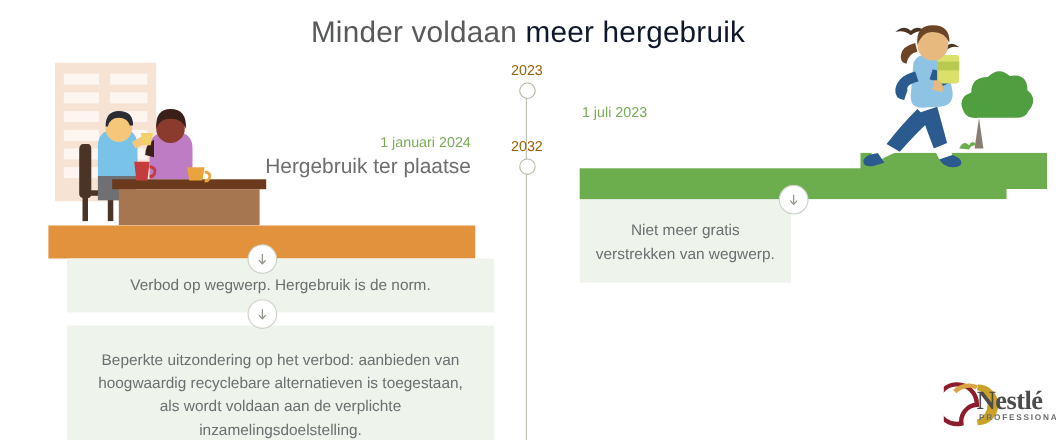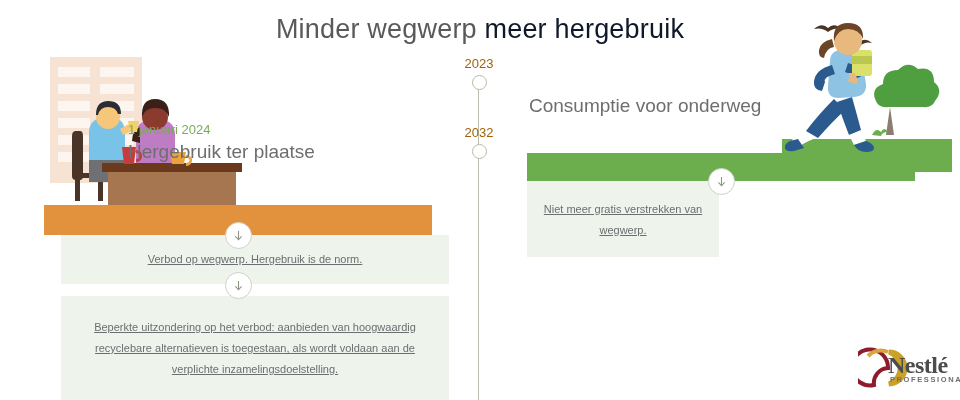--- a/index.html
+++ b/index.html
@@ -46,46 +46,45 @@
   
   .panel{position:absolute;}
   .panel-left{left:44px;top:55px;width:388px;}
   .panel-right{left:527px;top:85px;width:388px;}
 
   
   .hdr{position:relative;}
   .hdr-date{font-size:13px;color:#7aab55;line-height:18px;}
   .hdr-title{font-size:19px;color:#6d6e70;line-height:26px;font-weight:400;}
   .hdr-right{text-align:left;padding-left:2px;}
-  .hdr-left{text-align:left;padding-right:4px;}
+  .hdr-left{text-align:right;padding-right:4px;}
 
   
   .illus-left{
     position:absolute;left:0;top:0;width:200px;height:150px;
     overflow:hidden;
   }
   .illus-right{
     position:absolute;left:255px;top:-78px;width:170px;height:165px;
     overflow:hidden;
   }
 
   
   .band{position:absolute;left:0;width:388px;}
   .band-orange{background:#e2913c;height:30px;}
   .band-green{background:#6cae4e;height:28px;}
 
   
   .tbox{
     background:#eef3ec;
     color:#6d6e70;
-    font-size:11px;
+    font-size:14px;
     line-height:21px;
     text-align:center;
     box-sizing:border-box;
-    text-decoration:underline;
   }
   .tbox-wide{width:388px;margin-left:17px;}
 
   .row-split{display:flex;width:388px;gap:3px;}
   .tbox-half{width:192px;padding:18px 10px 16px;}
 
   
   .arrow-circle{
     position:absolute;width:25px;height:25px;border-radius:50%;
     background:#ffffff;border:1px solid #ccd2c6;
@@ -105,21 +104,21 @@
     position:absolute;left:32px;top:29px;
     font-size:7.5px;color:#6d6e70;letter-spacing:1.6px;font-weight:700;
   }
 </style>
 </head>
 <body>
 
 <div class="stage">
 
   <div class="title">
-    <span class="t-dark">Minder wegwerp</span><span class="t-green"> meer hergebruik</span>
+    <span class="t-dark">Minder voldaan</span><span class="t-green"> meer hergebruik</span>
   </div>
 
   <div class="timeline">
     <div class="tl-line"></div>
     <div class="tl-year y1">2023</div>
     <div class="tl-dot d1"></div>
     <div class="tl-year y2">2032</div>
     <div class="tl-dot d2"></div>
   </div>
 
@@ -242,21 +241,21 @@
           <rect x="70" y="49" width="20" height="8" fill="#b9c94f"></rect>
           <path d="M72 66 q6 7 2 11 l-9 -3 q4 -3 1 -8 z" fill="#e7b97e"></path>
 
           <circle cx="66" cy="34" r="14" fill="#e7b97e"></circle>
           <path d="M52 34 q-2 -18 14 -18 q16 0 15 16 q-4 -10 -15 -10 q-10 0 -14 12 z" fill="#6b4526"></path>
           <path d="M50 32 q-12 3 -13 11 q-1 7 5 8 q2 -10 10 -11 z" fill="#6b4526"></path>
         </svg>
       </div>
 
       <div class="hdr hdr-right" style="position:absolute;left:0;top:8px;width:290px;">
-        <div class="hdr-title">Consumptie voor onderweg</div>
+        <div class="hdr-date">1 juli 2023</div>
       </div>
     </div>
 
     <div style="position:relative;height:28px;">
       <div class="band band-green"></div>
       <div class="arrow-circle" style="left:181px;top:15px;">
         <svg width="13" height="13" viewBox="0 0 13 13">
           <line x1="6.5" y1="2" x2="6.5" y2="10.5" stroke="#8d9486" stroke-width="1.1"></line>
           <polyline points="3.4,7.4 6.5,10.8 9.6,7.4" fill="none" stroke="#8d9486" stroke-width="1.1"></polyline>
         </svg>

